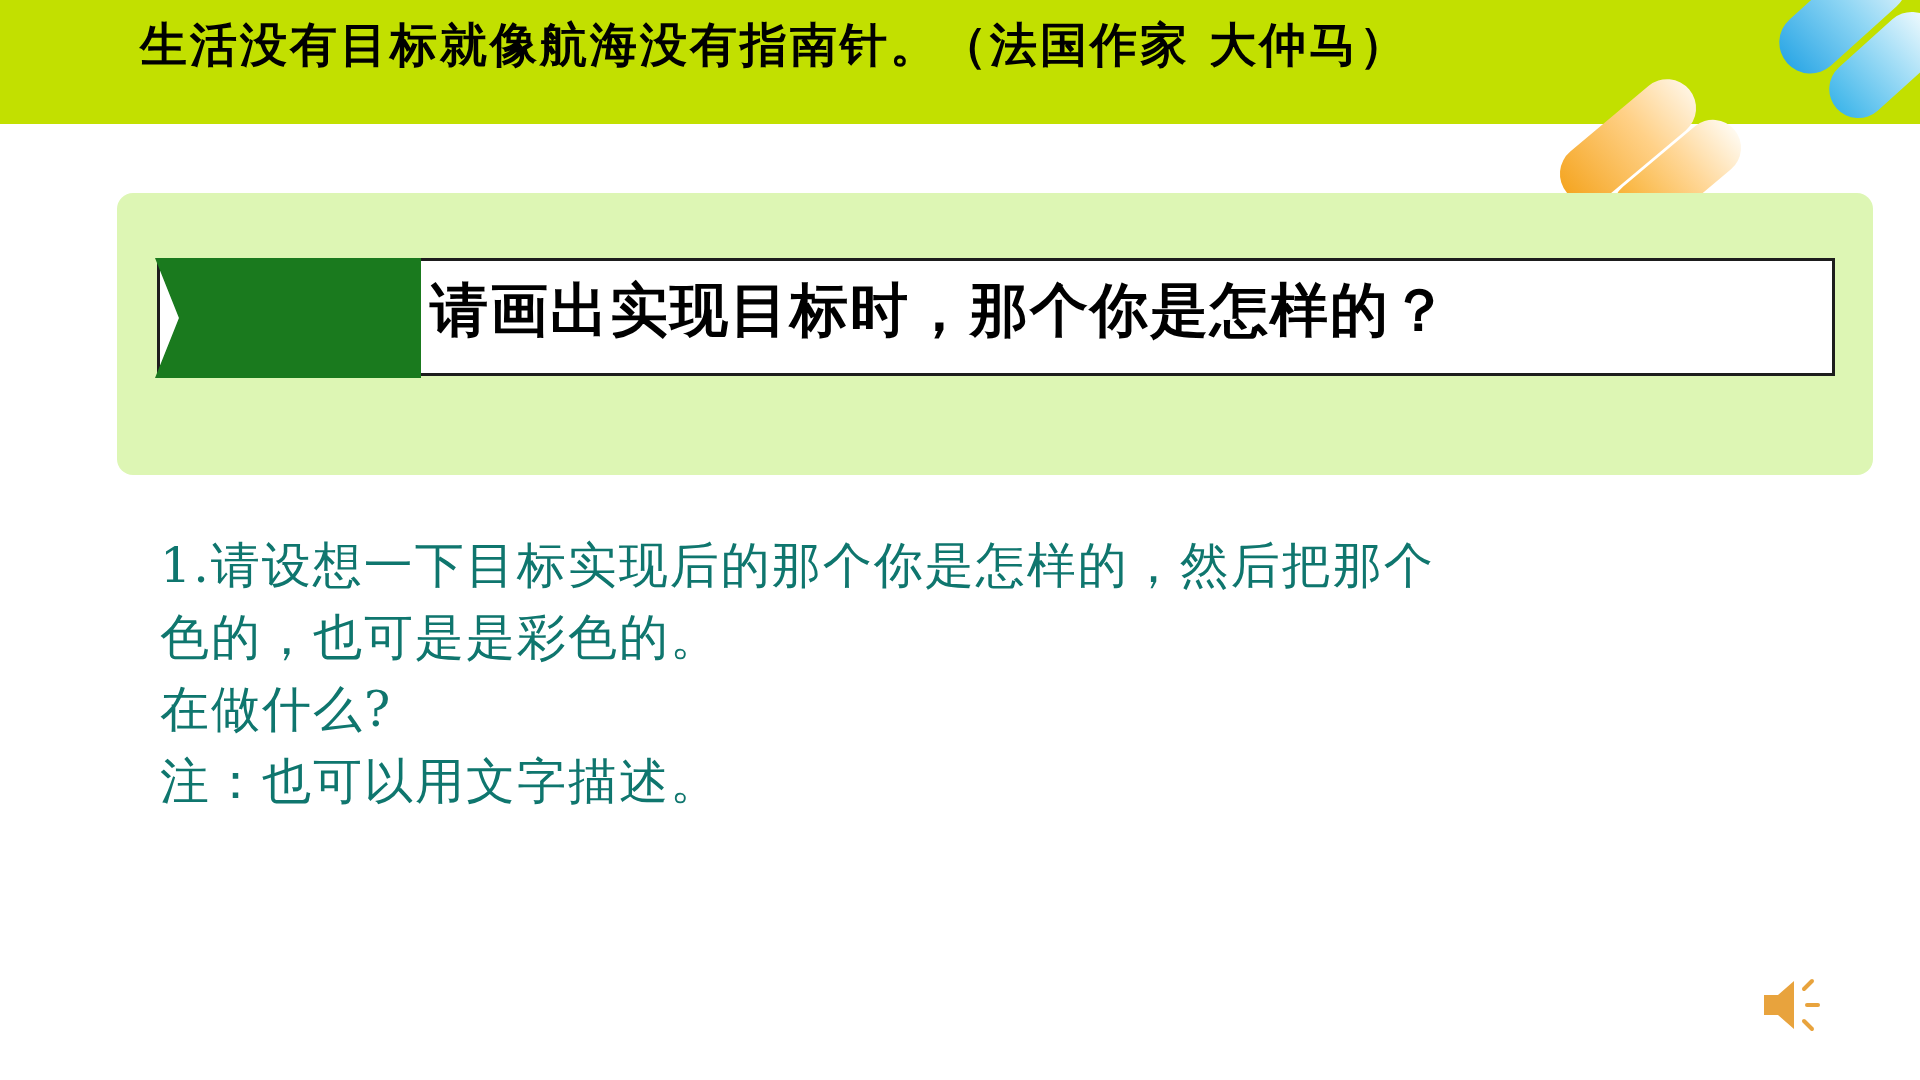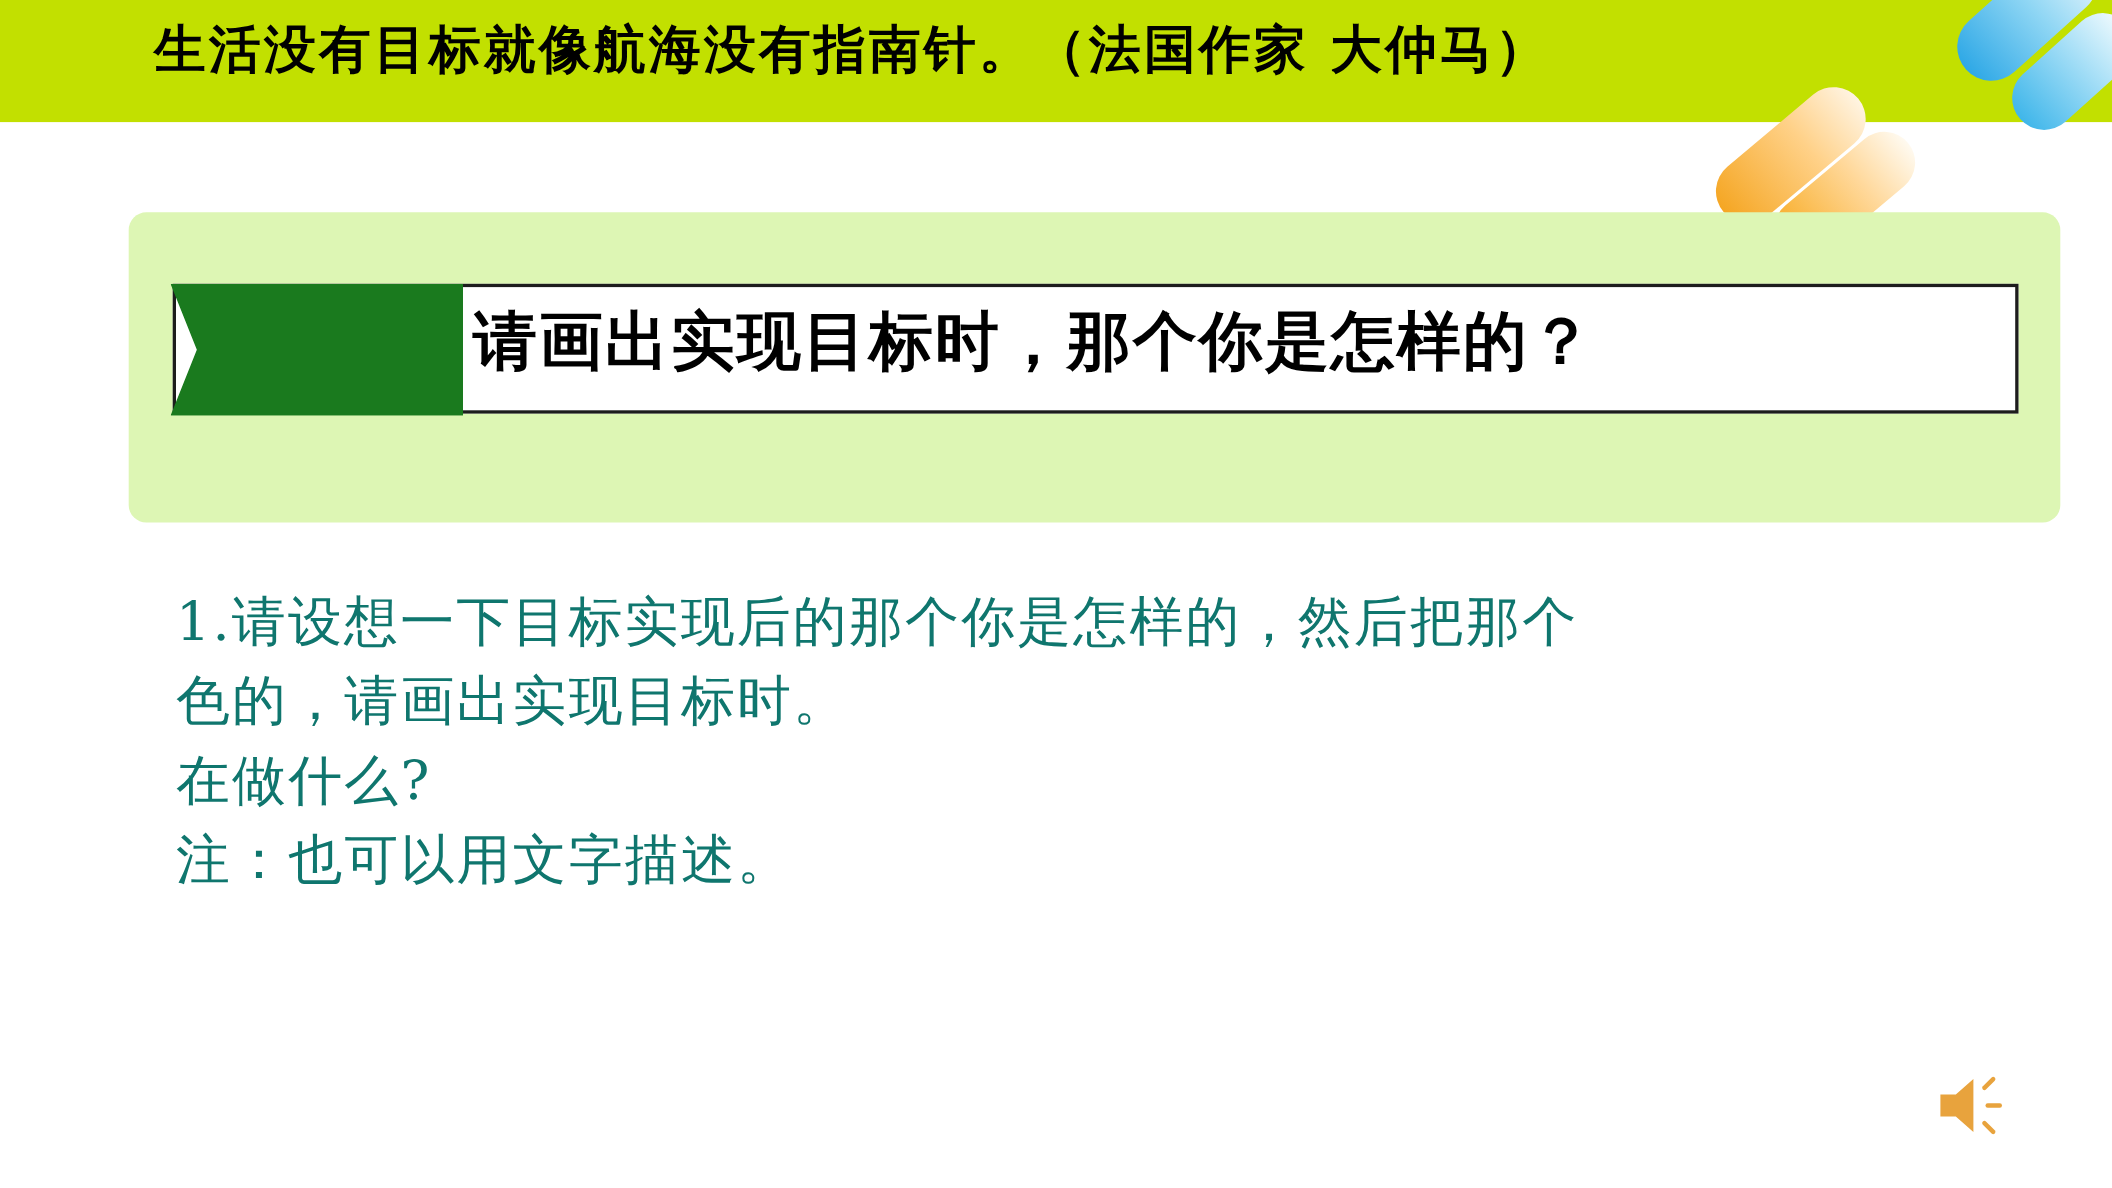--- a/index.html
+++ b/index.html
@@ -14,21 +14,21 @@
     overflow: hidden;
     position: relative;
   }
 
   
   .top-banner {
     position: absolute;
     left: 0;
     top: 0;
     width: 1920px;
-    height: 111px;
+    height: 124px;
     background: #c2e000;
     overflow: hidden;
   }
   .banner-quote {
     position: absolute;
     left: 140px;
     top: 14px;
     width: 1600px;
     font-family: "DejaVu Serif", serif;
     font-weight: bold;
@@ -156,21 +156,21 @@
 </div>
 
 <div class="title-card">
   <div class="title-bar"></div>
 </div>
 <div class="title-flag"></div>
 <div class="title-text">请画出实现目标时，那个你是怎样的？</div>
 
 <div class="body-text">
   <div class="body-line">1.请设想一下目标实现后的那个你是怎样的，然后把那个</div>
-  <div class="body-line">色的，请画出实现目标时。</div>
+  <div class="body-line">色的，也可是是彩色的。</div>
   <div class="body-line">在做什么?</div>
   <div class="body-line">注：也可以用文字描述。</div>
 </div>
 
 <div class="speaker">
   <svg width="70" height="60" viewBox="0 0 70 60" aria-hidden="true">
     <polygon points="4,20 18,20 34,6 34,54 18,40 4,40" fill="#e8a33d"></polygon>
     <path d="M44 14 L52 6" stroke="#e8a33d" stroke-width="4" stroke-linecap="round" fill="none"></path>
     <path d="M47 30 L58 30" stroke="#e8a33d" stroke-width="4" stroke-linecap="round" fill="none"></path>
     <path d="M44 46 L52 54" stroke="#e8a33d" stroke-width="4" stroke-linecap="round" fill="none"></path>

